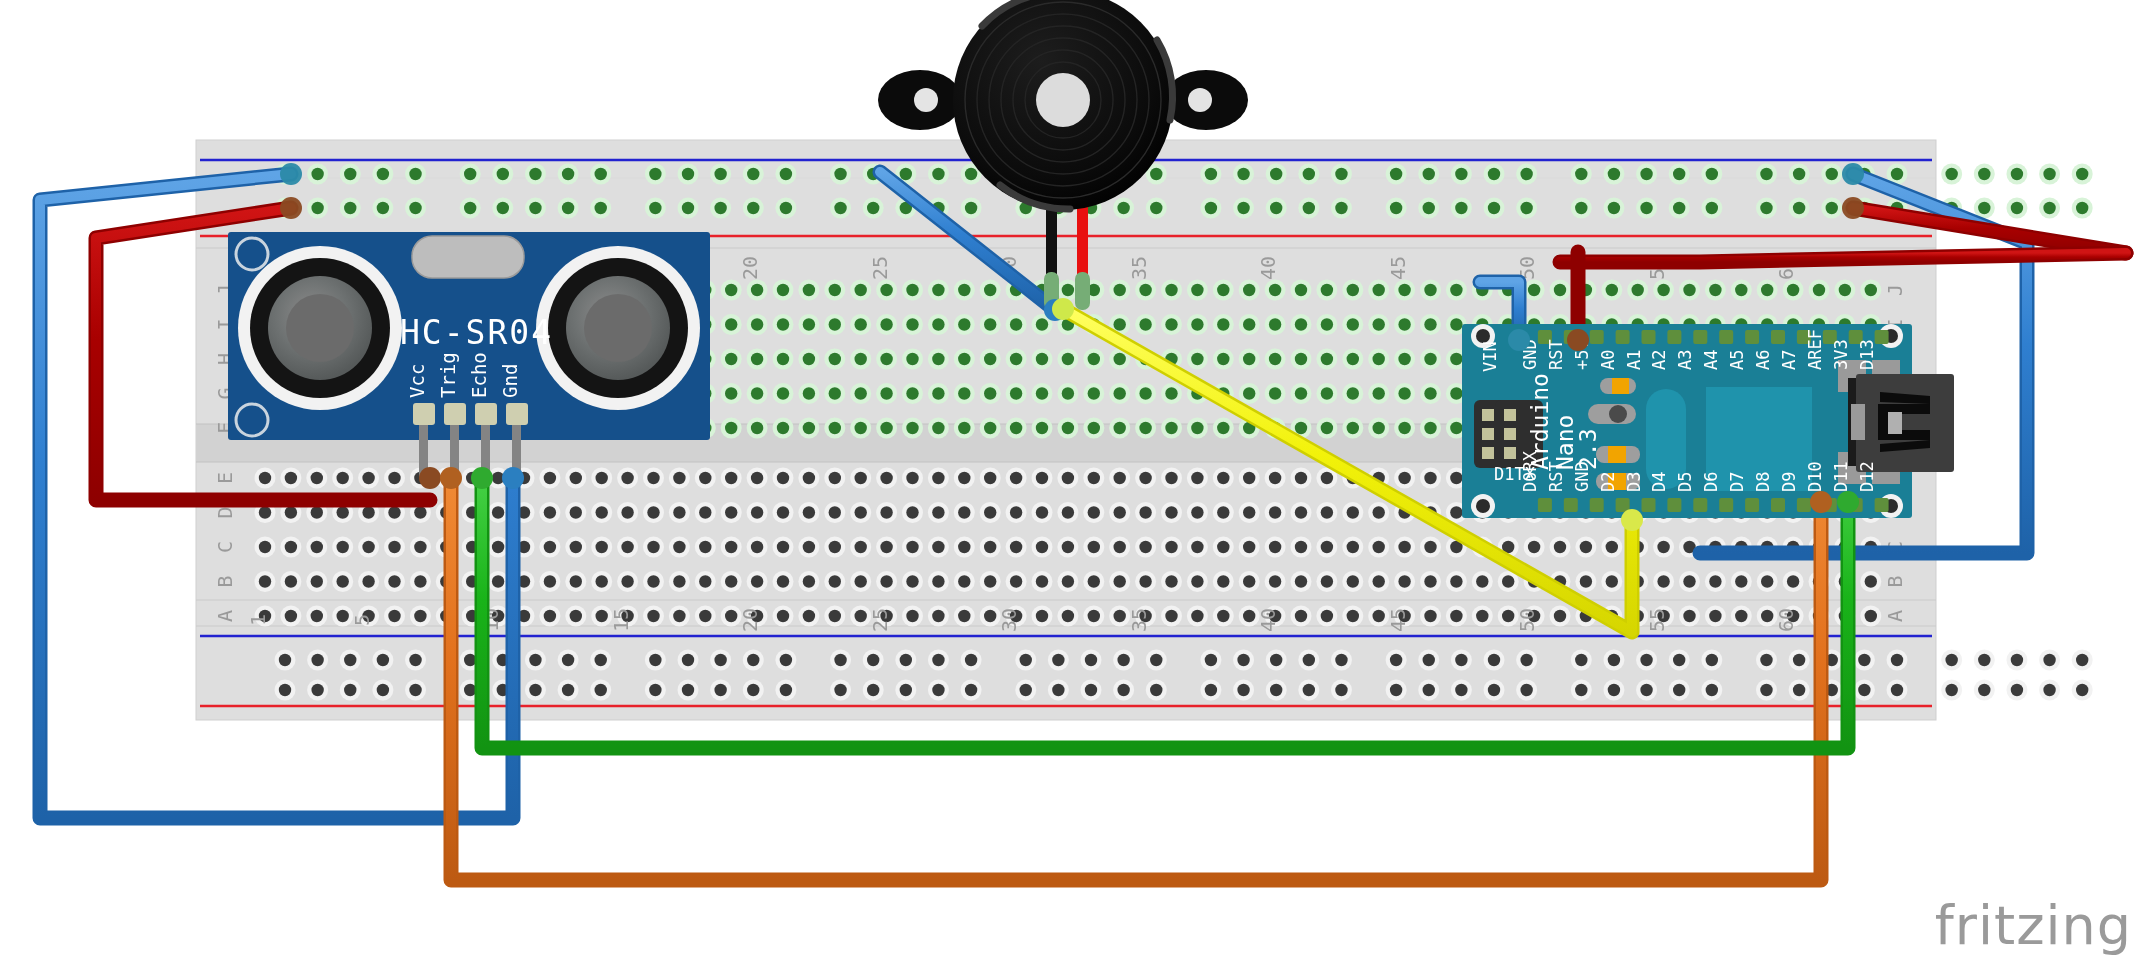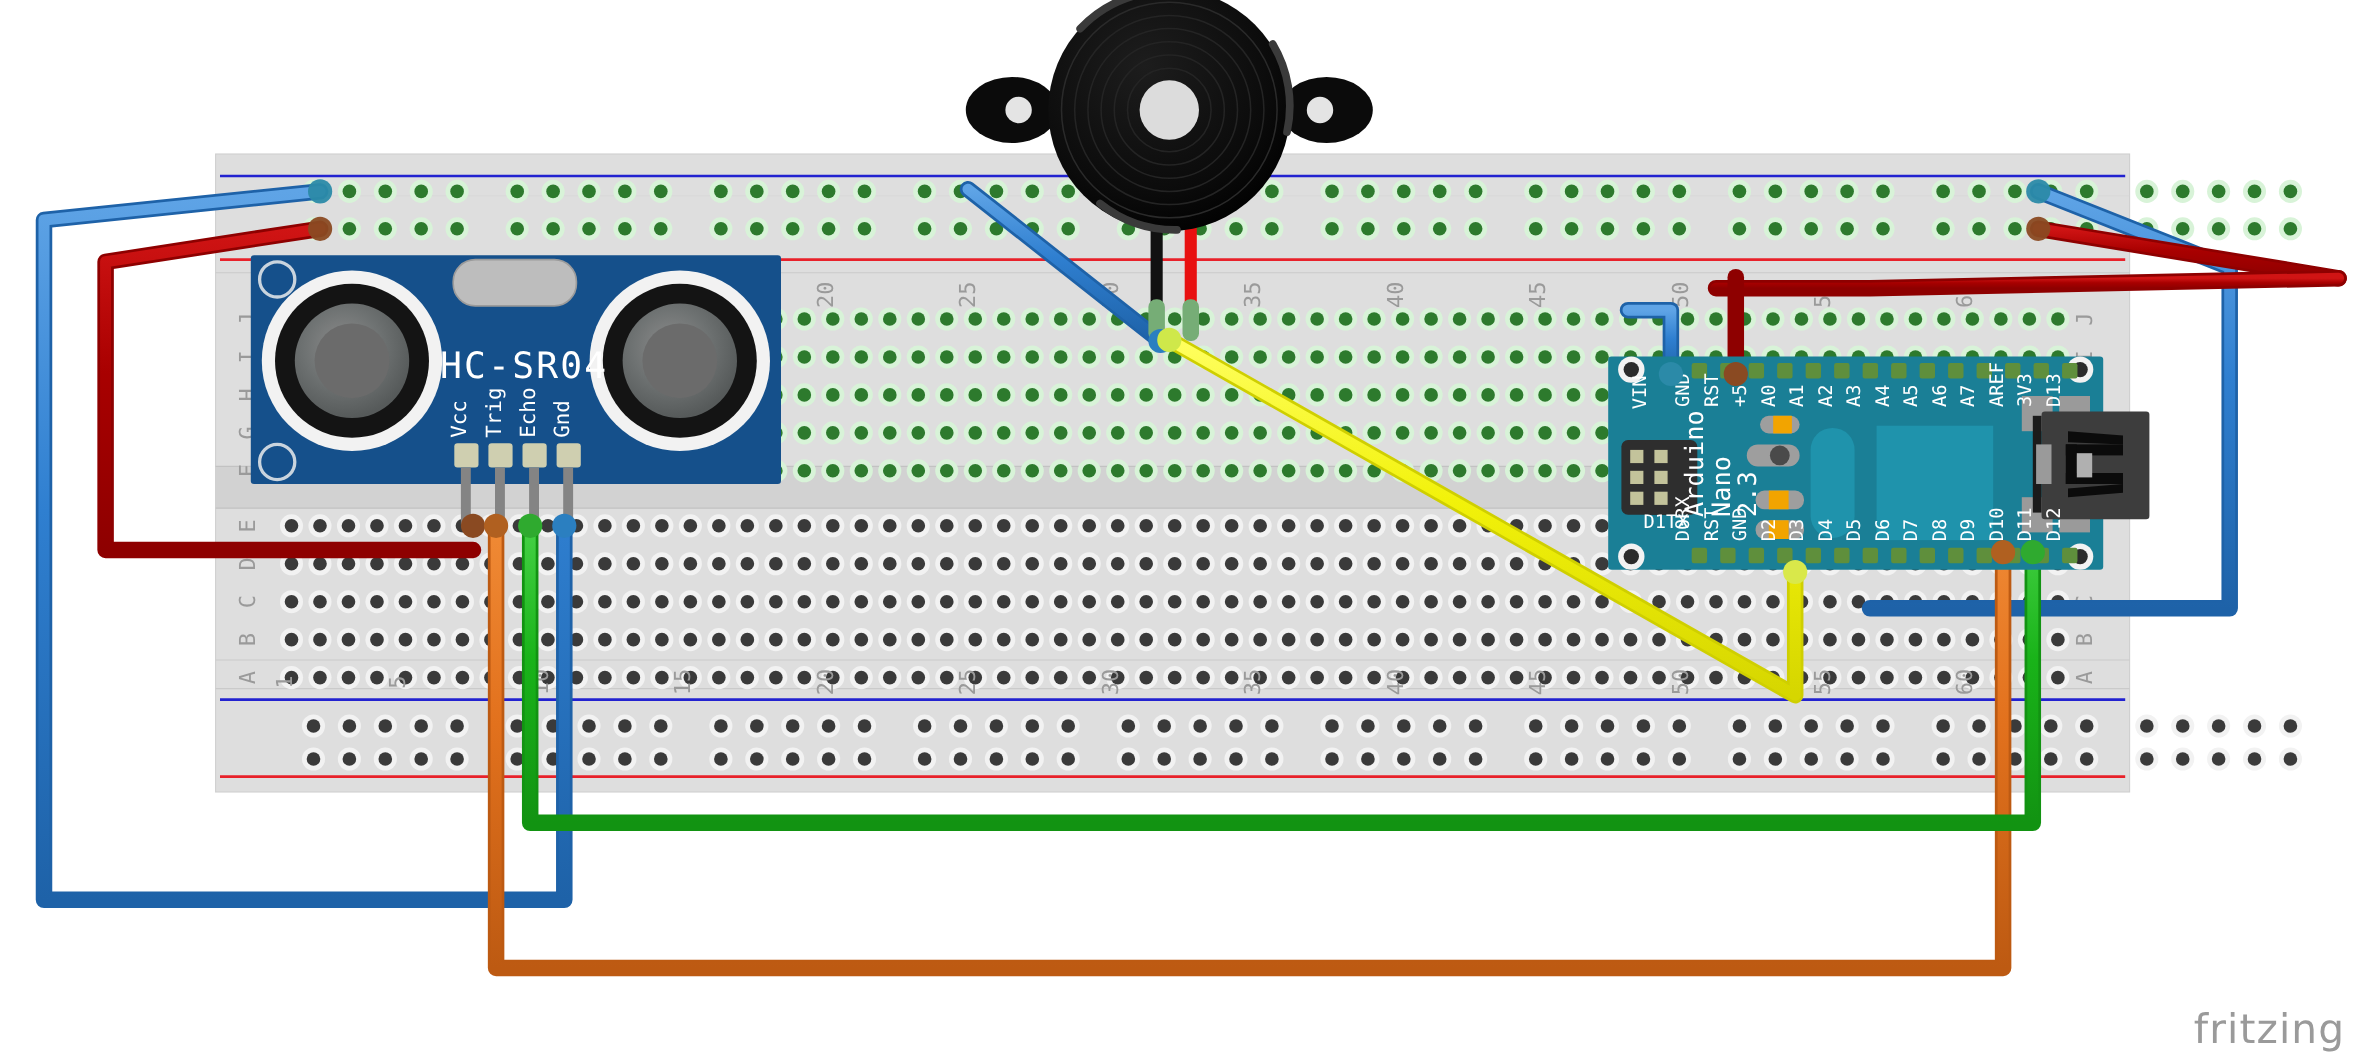--- a/index.html
+++ b/index.html
@@ -4,21 +4,21 @@
 <style>
   html,body{margin:0;padding:0;background:#ffffff;}
   body{width:2148px;height:963px;position:relative;overflow:hidden;
        font-family:"DejaVu Sans Mono",monospace;}
   #stage{position:absolute;left:0;top:0;width:2148px;height:963px;}
   svg{position:absolute;left:0;top:0;}
   .lbl{font-family:"DejaVu Sans Mono",monospace;fill:#9a9a9a;}
   .nanolbl{font-family:"DejaVu Sans Mono",monospace;fill:#ffffff;}
   .sensorlbl{font-family:"DejaVu Sans Mono",monospace;fill:#ffffff;}
   .wm{position:absolute;right:16px;bottom:6px;font-family:"DejaVu Sans",sans-serif;
-      font-size:37px;color:#9a9a9a;letter-spacing:1px;user-select:none;}
+      font-size:54px;color:#9a9a9a;letter-spacing:1px;user-select:none;}
 </style>
 </head>
 <body>
 
 <div id="stage">
 
 <svg id="scene" width="2148" height="963" viewBox="0 0 2148 963">
   <defs>
     <linearGradient id="wireRed" x1="0" y1="0" x2="0" y2="1">
       <stop offset="0%" stop-color="#d01414"></stop>

